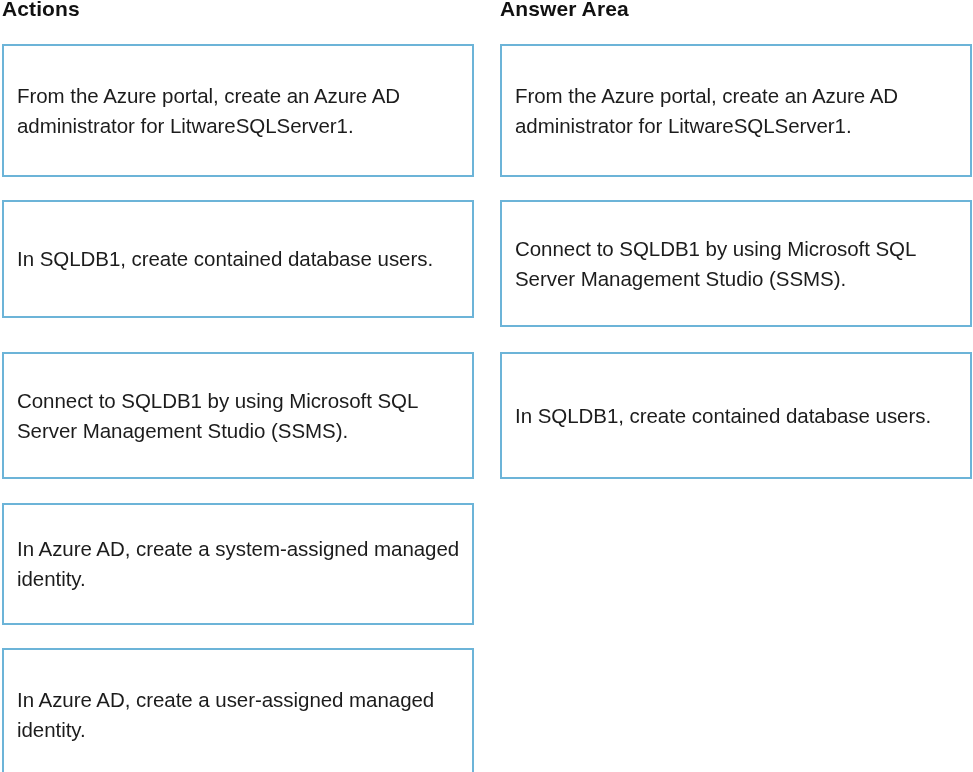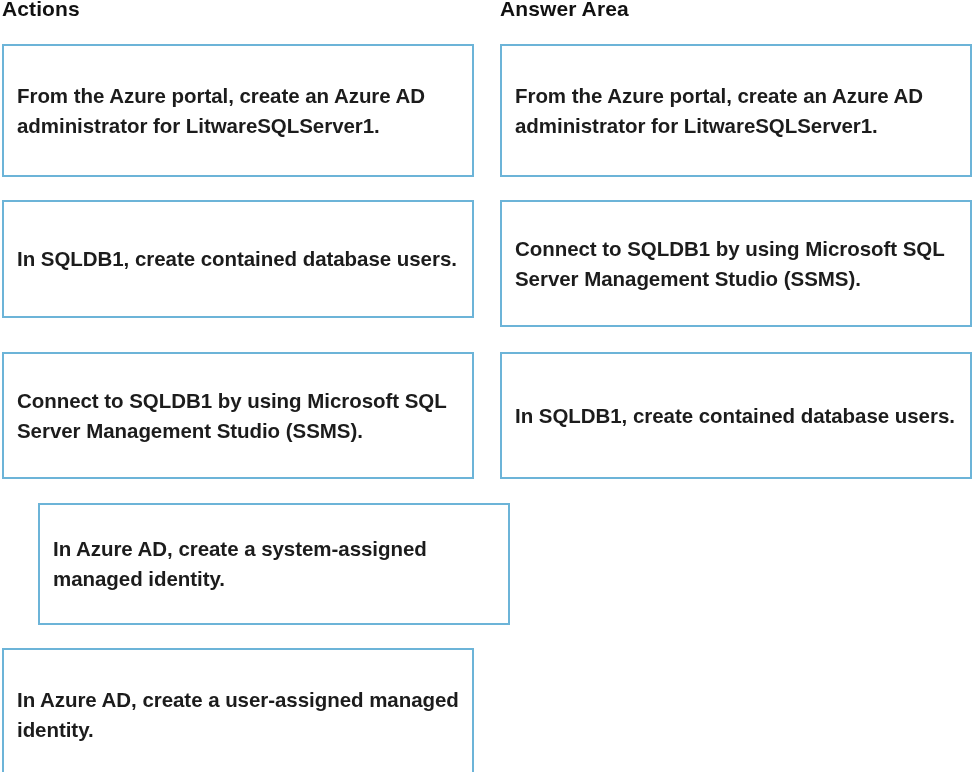--- a/index.html
+++ b/index.html
@@ -58,29 +58,28 @@
     align-items: center;
     padding: 0 12px 0 13px;
   }
 
   .card-text {
     font-size: 20.5px;
     line-height: 30px;
     color: #1c1c1c;
     letter-spacing: -0.05px;
     white-space: pre-line;
-    font-weight: bold;
   }
 
   
   .left  .card { width: 472px; }
   .left  .card.c0 { top: 44px;  height: 133px; }
   .left  .card.c1 { top: 200px; height: 118px; }
   .left  .card.c2 { top: 352px; height: 127px; }
-  .left  .card.c3 { top: 503px; height: 122px; margin-left: 36px; }
+  .left  .card.c3 { top: 503px; height: 122px; }
   .left  .card.c4 { top: 648px; height: 133px; }
 
   
   .right .card { width: 472px; }
   .right .card.c0 { top: 44px;  height: 133px; }
   .right .card.c1 { top: 200px; height: 127px; }
   .right .card.c2 { top: 352px; height: 127px; }
 </style>
 </head>
 <body>

